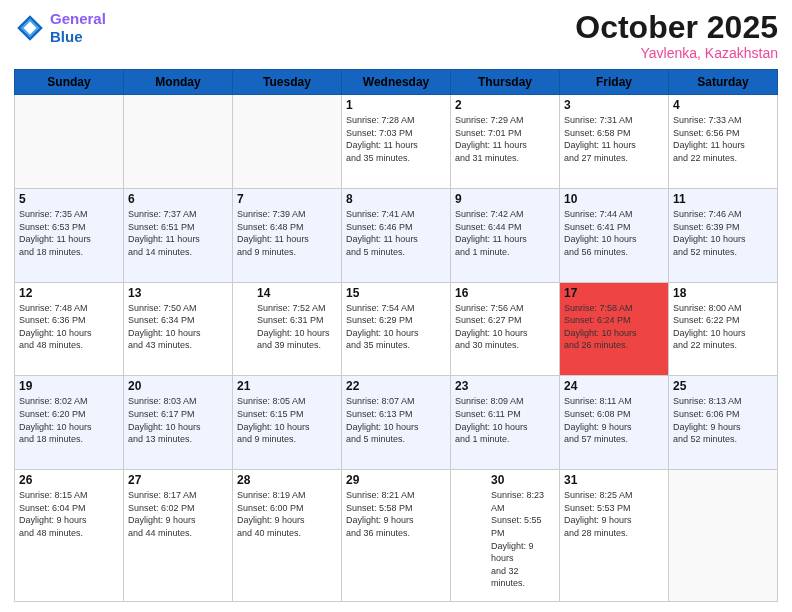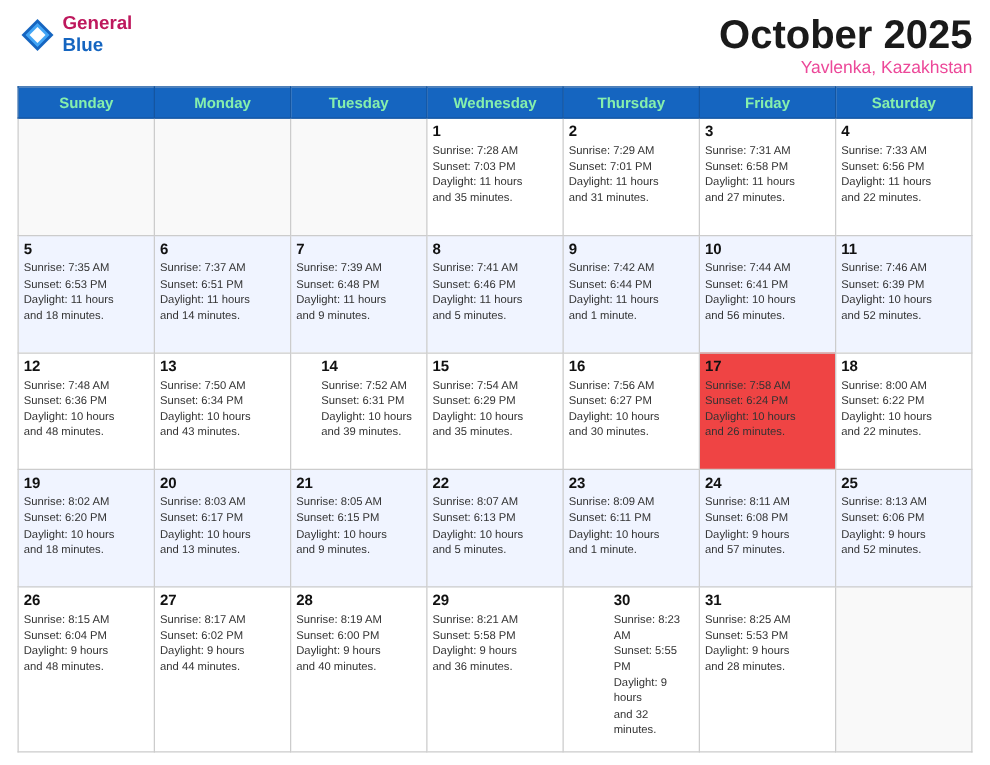--- a/index.html
+++ b/index.html
@@ -47,21 +47,21 @@
     }
     .calendar {
       flex: 1;
       border: 1px solid #ccc;
       border-collapse: collapse;
       width: 100%;
       table-layout: fixed;
     }
     .calendar th {
       background-color: #1565c0;
-      color: #86efac;
+      color: #000000;
       font-size: 12px;
       font-weight: bold;
       padding: 5px 4px;
       text-align: center;
       border: 1px solid #1455a0;
       margin-top: 17px;
     }
     .calendar td {
       border: 1px solid #ccc;
       vertical-align: top;
@@ -91,21 +91,21 @@
 
 <div class="container">
   <div class="header">
     <div class="logo">
       <svg class="logo-icon" viewBox="0 0 40 40">
         <polygon points="20,4 36,20 20,36 4,20" fill="#1565c0"></polygon>
         <polygon points="20,8 32,20 20,32 8,20" fill="#42a5f5"></polygon>
         <polygon points="20,12 28,20 20,28 12,20" fill="#fff"></polygon>
       </svg>
       <div>
-        <div style="font-size:15px;font-weight:bold;color:#be185d;line-height:1.2;">General</div>
+        <div style="font-size:15px;font-weight:bold;color:#8b5cf6;line-height:1.2;">General</div>
         <div style="font-size:15px;font-weight:bold;color:#1565c0;line-height:1.2;">Blue</div>
       </div>
     </div>
     <div class="title-block">
       <div class="month-title">October 2025</div>
       <div class="location">Yavlenka, Kazakhstan</div>
     </div>
   </div>
 
   <table class="calendar">

